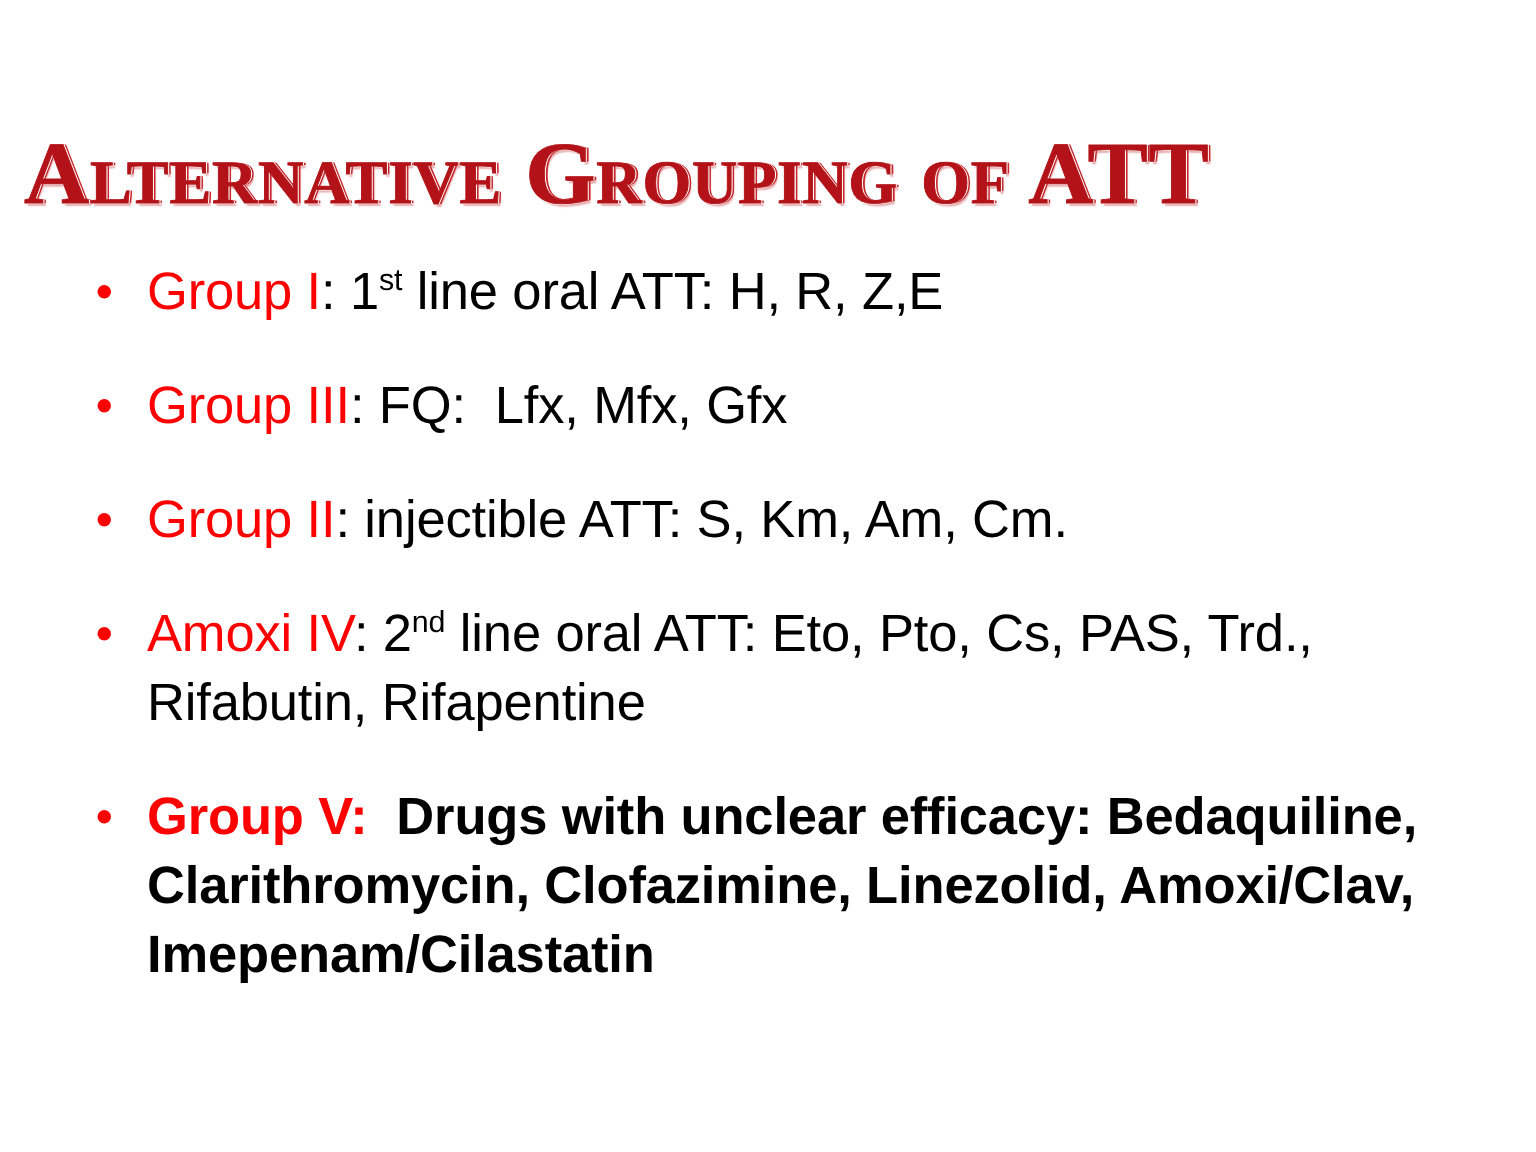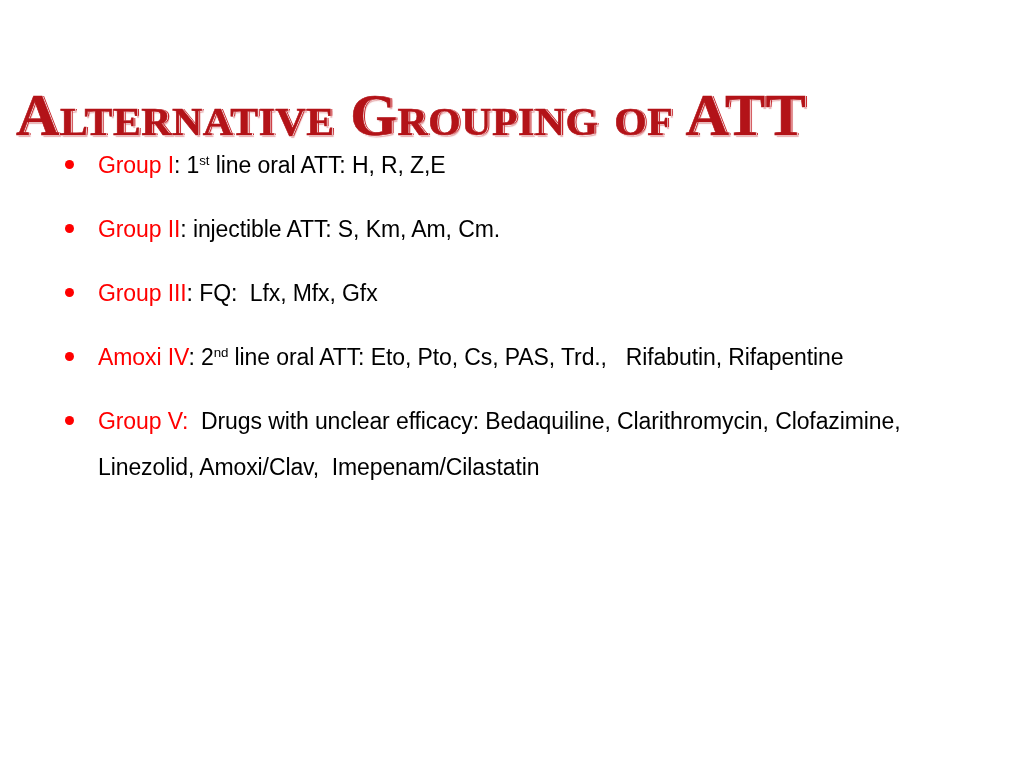--- a/index.html
+++ b/index.html
@@ -52,39 +52,40 @@
     position: absolute;
     left: 58px;
     top: 142px;
     width: 940px;
   }
   .bullet-row {
     position: relative;
     padding-left: 40px;
     margin-bottom: 18px;
   }
-  .bullet-row:last-child { margin-bottom: 0; }
+  .bullet-row:last-child { margin-bottom: 0; font-weight: bold; }
 
   .bullet-dot {
     position: absolute;
     left: 7px;
     top: 18px;
     width: 9px;
     height: 9px;
     border-radius: 50%;
     background: #FF0000;
   }
 
   .bullet-text {
     font-family: "Liberation Sans", sans-serif;
-    font-size: 23px;
+    font-size: 35px;
     line-height: 46px;
     color: #000000;
     letter-spacing: -0.1px;
     white-space: pre-wrap;
+    margin-top: 30px;
   }
   .grp {
     color: #FF0000;
   }
   sup {
     font-size: 0.58em;
     line-height: 0;
     vertical-align: 0.62em;
   }
 </style>
@@ -97,26 +98,26 @@
 
   <div class="bullets">
 
     <div class="bullet-row">
       <span class="bullet-dot"></span>
       <div class="bullet-text"><span class="grp">Group I</span><span class="grp" style="color:#000">:</span><span> 1</span><sup>st</sup><span> line oral ATT: H, R, Z,E</span></div>
     </div>
 
     <div class="bullet-row">
       <span class="bullet-dot"></span>
-      <div class="bullet-text"><span class="grp">Group II</span><span>:</span><span> injectible ATT: S, Km, Am, Cm.</span><sup></sup><span></span></div>
+      <div class="bullet-text"><span class="grp">Group III</span><span>:</span><span> FQ:  Lfx, Mfx, Gfx</span><sup></sup><span></span></div>
     </div>
 
     <div class="bullet-row">
       <span class="bullet-dot"></span>
-      <div class="bullet-text"><span class="grp">Group III</span><span>:</span><span> FQ:  Lfx, Mfx, Gfx</span><sup></sup><span></span></div>
+      <div class="bullet-text"><span class="grp">Group II</span><span>:</span><span> injectible ATT: S, Km, Am, Cm.</span><sup></sup><span></span></div>
     </div>
 
     <div class="bullet-row">
       <span class="bullet-dot"></span>
       <div class="bullet-text"><span class="grp">Amoxi IV</span><span>:</span><span> 2</span><sup>nd</sup><span> line oral ATT: Eto, Pto, Cs, PAS, Trd.,   Rifabutin, Rifapentine</span></div>
     </div>
 
     <div class="bullet-row">
       <span class="bullet-dot"></span>
       <div class="bullet-text"><span class="grp">Group V:</span><span></span><span>  Drugs with unclear efficacy: Bedaquiline, Clarithromycin, Clofazimine, Linezolid, Amoxi/Clav,  Imepenam/Cilastatin</span><sup></sup><span></span></div>

